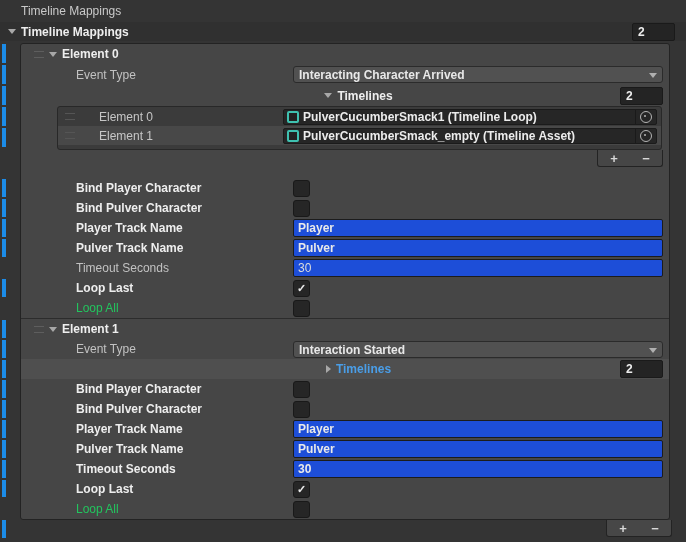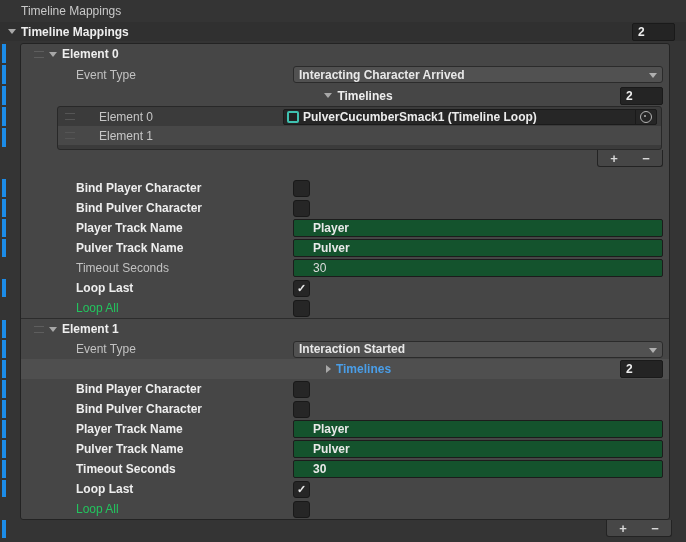--- a/index.html
+++ b/index.html
@@ -31,28 +31,28 @@
   .row.l15{padding-left:27px;justify-content:center;}
   .lab{color:#c2c2c2;}
   .lab.b{color:#eeeeee;font-weight:bold;}
   .lab.dim{color:#22c55e;text-align:center;}
   .lab.blue{color:#4a9ee8;font-weight:bold;}
   .row .sp{margin-right:5px;}
   .hl{background:#4f4f4f;}
   .divider{height:1px;background:#2c2c2c;}
   
   .dropdown{position:absolute;left:272px;right:6px;height:17px;background:#515151;border:1px solid #2b2b2b;
-            border-radius:3px;display:flex;align-items:center;padding-left:5px;box-sizing:border-box;
+            border-radius:3px;display:flex;align-items:flex-end;padding-left:5px;box-sizing:border-box;
             color:#e8e8e8;font-weight:bold;}
   .dropdown .caret{position:absolute;right:5px;top:6px;border-left:4px solid transparent;
             border-right:4px solid transparent;border-top:5px solid #b0b0b0;width:0;height:0;}
   .checkbox{position:absolute;left:272px;width:15px;height:15px;background:#262626;border:1px solid #191919;
             border-radius:3px;color:#e9e9e9;font-size:11px;font-weight:bold;text-align:center;line-height:14px;}
-  .tfield{position:absolute;left:272px;right:6px;height:16px;background:#14532d;border:1px solid #1c1c1c;
-          border-radius:2px;color:#e9e9e9;font-weight:bold;padding-left:19px;line-height:16px;box-sizing:content-box;}
+  .tfield{position:absolute;left:272px;right:6px;height:16px;background:#1d4ed8;border:1px solid #1c1c1c;
+          border-radius:2px;color:#e9e9e9;font-weight:bold;padding-left:4px;line-height:16px;box-sizing:content-box;}
   .tfield.reg{font-weight:normal;color:#dcdcdc;}
   .row .count{right:6px;width:36px;}
   
   .inner-box{margin-left:36px;margin-right:7px;height:44px;box-sizing:border-box;background:#3b3b3b;
              border:1px solid #282828;border-radius:3px;overflow:hidden;}
   .irow{position:relative;height:19px;display:flex;align-items:center;padding-left:7px;}
   .irow.alt{background:#484848;}
   .irow .ilab{margin-left:24px;color:#c6c6c6;}
   .objfield{position:absolute;left:225px;right:4px;height:16px;background:#262626;border:1px solid #1b1b1b;
             border-radius:2px;display:flex;align-items:center;box-sizing:border-box;color:#ececec;font-weight:bold;}
@@ -138,20 +138,26 @@
         <span class="objfield">
           <span class="aicon"></span>
           <span class="otext">PulverCucumberSmack1 (Timeline Loop)</span>
           <span class="odiv"></span>
           <span class="picker"></span>
         </span>
       </div>
       <div class="irow alt">
         <span class="handle faint"></span>
         <span class="ilab">Element 1</span>
+        <span class="objfield">
+          <span class="aicon"></span>
+          <span class="otext">PulverCucumberSmack_empty (Timeline Asset)</span>
+          <span class="odiv"></span>
+          <span class="picker"></span>
+        </span>
       </div>
     </div>
     <div class="ifooter">
       <span class="ftab">
         <span class="fbtn">+</span>
         <span class="fbtn">−</span>
       </span>
     </div>
 
     <div class="row">

